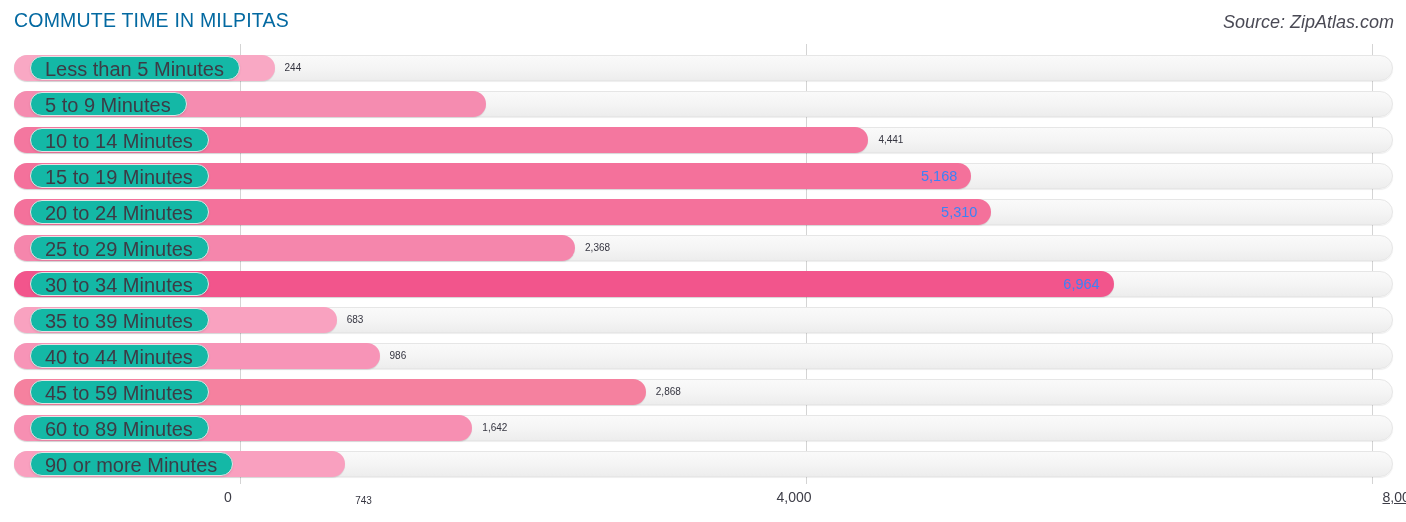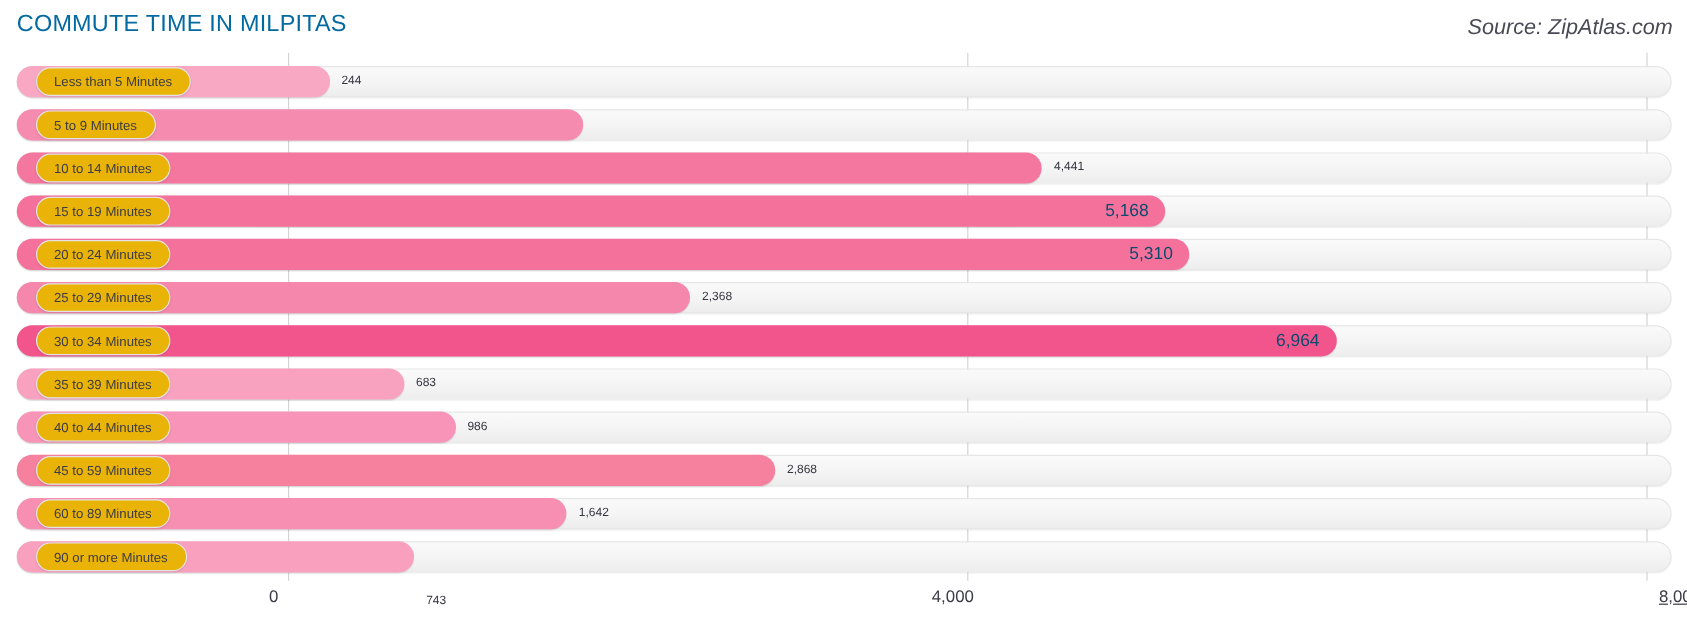--- a/index.html
+++ b/index.html
@@ -96,45 +96,45 @@
   }
   
   .label-pill {
     position: absolute;
     left: 30px;
     top: 6px;
     height: 24px;
     line-height: 24px;
     padding: 0 15px 16px 14px;
     border-radius: 12px;
-    background: #eab308;
+    background: #14b8a6;
     border: 1px solid #e3e3e3;
     box-sizing: border-box;
-    font-size: 11px;
+    font-size: 20px;
     color: #3c3c46;
     white-space: nowrap;
     box-shadow: 0 1px 2px rgba(0,0,0,.10);
   }
   
   .value-out {
     position: absolute;
     top: 5px;
     height: 26px;
     line-height: 26px;
     font-size: 10px;
     color: #353540;
     white-space: nowrap;
   }
   .value-in {
     position: absolute;
     top: 5px;
     height: 26px;
     line-height: 26px;
     font-size: 14.5px;
-    color: #0c4a6e;
+    color: #3b82f6;
     white-space: nowrap;
   }
 
   
   #axis {
     position: absolute;
     left: 0;
     top: 484px;
     width: 1406px;
     height: 38px;

